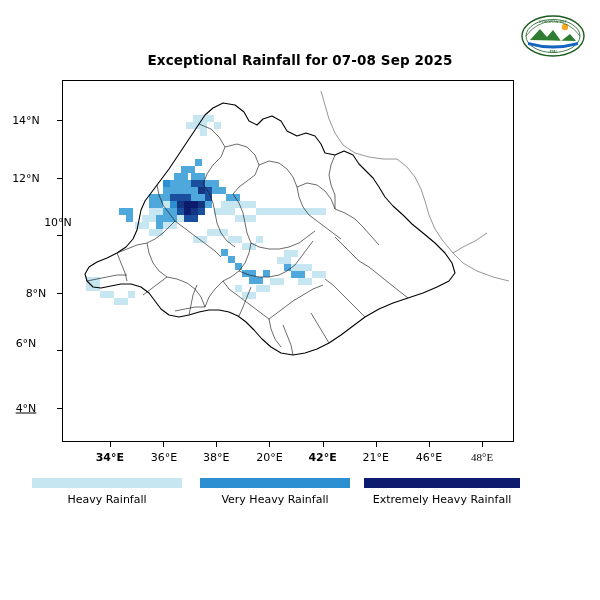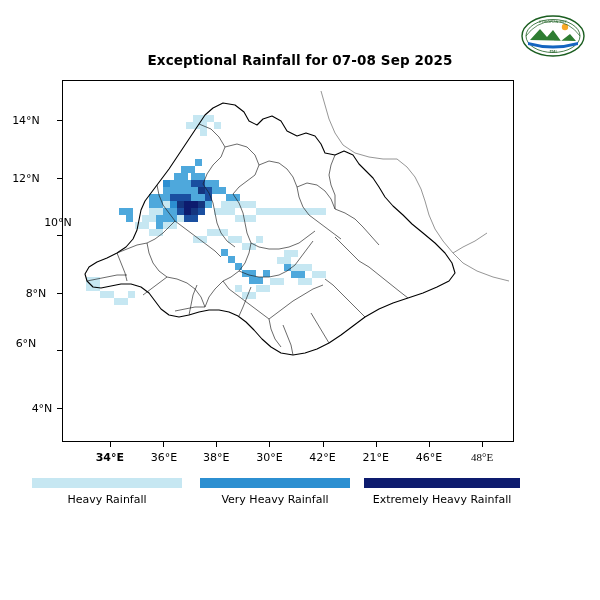--- a/index.html
+++ b/index.html
@@ -361,41 +361,41 @@
       <path d="M8,28 Q33,35 58,28 L58,31 Q33,38 8,31 Z" fill="#1565c0"></path>
       <circle cx="45" cy="13" r="3.2" fill="#f9a825"></circle>
       <path d="M6,22 Q16,8 33,7 Q50,8 60,22" fill="none" stroke="#1b5e20" stroke-width="0.7"></path>
       <text x="33" y="9" font-size="3.6" fill="#1b5e20" text-anchor="middle" font-family="'DejaVu Sans', sans-serif">ETHIOPIAN MET</text>
       <text x="33" y="39" font-size="4" fill="#1b5e20" text-anchor="middle" font-family="'DejaVu Sans', sans-serif">EMI</text>
     </svg>
   </div>
 
   <div id="axis-layer">
       <div class="tick" style="left: 57px; top: 407.524px; width: 5px; height: 1px;"></div>
-      <div class="ytick-label" style="left: 16px; width: 52px; top: 407.524px;">4°N</div>
+      <div class="ytick-label" style="left: 0px; width: 52px; top: 407.524px; text-decoration: underline;">4°N</div>
       <div class="tick" style="left: 57px; top: 350.063px; width: 5px; height: 1px;"></div>
       <div class="ytick-label" style="left: 0px; width: 52px; top: 343px;">6°N</div>
       <div class="tick" style="left: 57px; top: 292.603px; width: 5px; height: 1px;"></div>
       <div class="ytick-label" style="left: 0px; width: 52px; top: 292.603px; padding-left: 10px;">8°N</div>
       <div class="tick" style="left: 57px; top: 235.143px; width: 5px; height: 1px;"></div>
       <div class="ytick-label" style="left: 0px; width: 52px; top: 222px; margin-left: 32px;">10°N</div>
       <div class="tick" style="left: 57px; top: 177.683px; width: 5px; height: 1px;"></div>
       <div class="ytick-label" style="left: 0px; width: 52px; top: 177.683px;">12°N</div>
       <div class="tick" style="left: 57px; top: 120.222px; width: 5px; height: 1px;"></div>
       <div class="ytick-label" style="left: 0px; width: 52px; top: 120.222px;">14°N</div>
       <div class="tick" style="left: 109.859px; top: 442px; width: 1px; height: 5px;"></div>
       <div class="xtick-label" style="left: 109.859px; top: 451px; font-weight: bold;">34°E</div>
       <div class="tick" style="left: 163.035px; top: 442px; width: 1px; height: 5px;"></div>
       <div class="xtick-label" style="left: 164px; top: 451px;">36°E</div>
       <div class="tick" style="left: 216.212px; top: 442px; width: 1px; height: 5px;"></div>
       <div class="xtick-label" style="left: 216.212px; top: 451px;">38°E</div>
       <div class="tick" style="left: 269.388px; top: 442px; width: 1px; height: 5px;"></div>
-      <div class="xtick-label" style="left: 269.388px; top: 451px;">30°E</div>
+      <div class="xtick-label" style="left: 269.388px; top: 451px;">20°E</div>
       <div class="tick" style="left: 322.565px; top: 442px; width: 1px; height: 5px;"></div>
-      <div class="xtick-label" style="left: 322.565px; top: 451px;">42°E</div>
+      <div class="xtick-label" style="left: 322.565px; top: 451px; font-weight: bold;">42°E</div>
       <div class="tick" style="left: 375.741px; top: 442px; width: 1px; height: 5px;"></div>
       <div class="xtick-label" style="left: 375.741px; top: 451px;">21°E</div>
       <div class="tick" style="left: 428.918px; top: 442px; width: 1px; height: 5px;"></div>
       <div class="xtick-label" style="left: 428.918px; top: 451px;">46°E</div>
       <div class="tick" style="left: 482.094px; top: 442px; width: 1px; height: 5px;"></div>
       <div class="xtick-label" style="left: 482.094px; top: 451px; font-family: Liberation Serif, serif;">48°E</div>
     </div>
 
   <div class="legend" id="legend">
       <div class="legend-item" style="left: 18px; width: 150px;">

